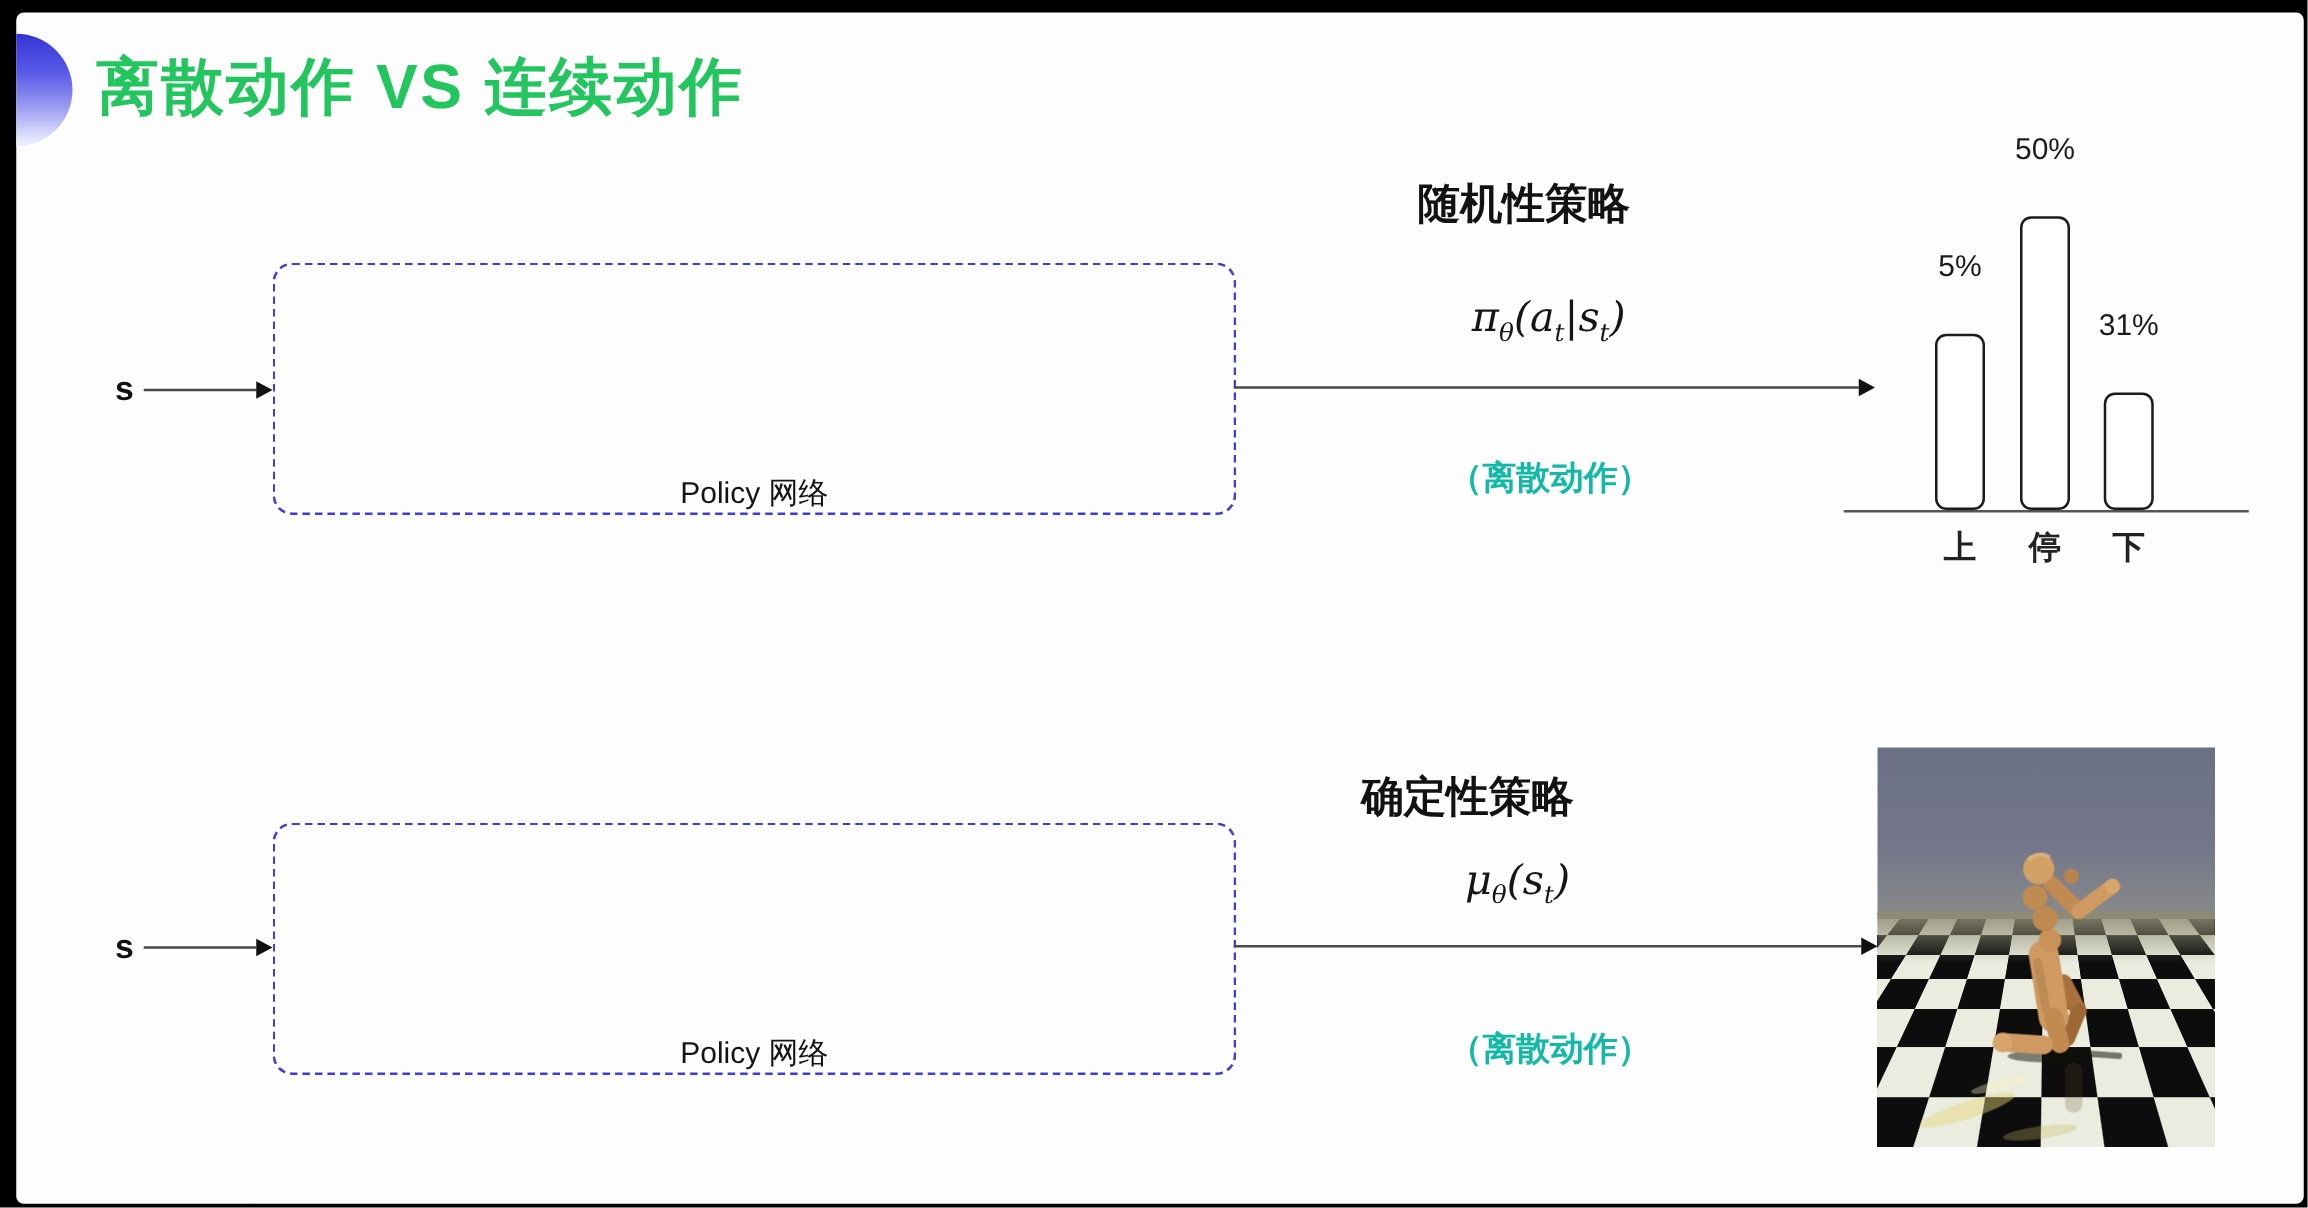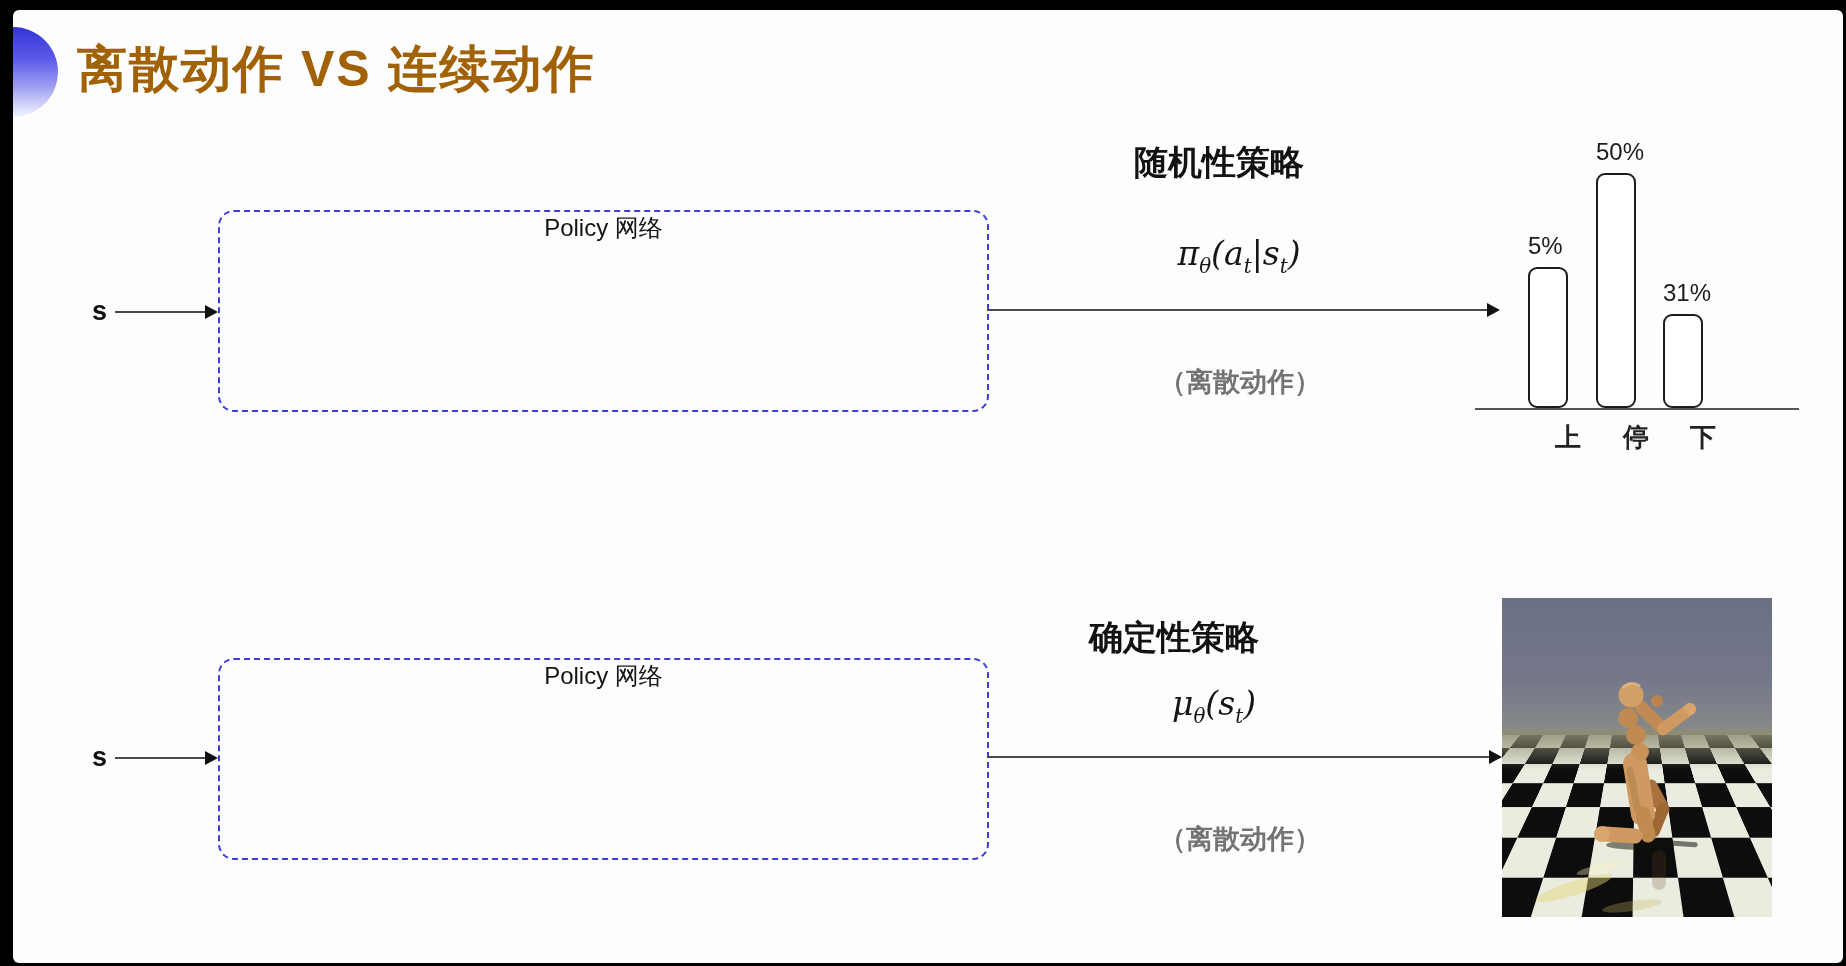--- a/index.html
+++ b/index.html
@@ -11,27 +11,27 @@
     position:absolute;left:13px;top:10px;width:1830px;height:953px;
     background:#fdfdfd;border-radius:6px;overflow:hidden;
   }
   
   .title-bullet{
     position:absolute;left:-45px;top:17px;width:90px;height:90px;border-radius:50%;
     background:linear-gradient(180deg,#3434d6 0%,#5a5ae8 35%,#9b9bf2 65%,#e9ecfc 96%);
   }
   .page-title{
     position:absolute;left:77px;top:36px;font-size:50px;font-weight:600;
-    color:#a16207;letter-spacing:2px;white-space:nowrap;z-index:3;
+    color:#22c55e;letter-spacing:2px;white-space:nowrap;z-index:3;
   }
   
   .policy-box{
     position:absolute;left:218px;width:767px;height:198px;
     border:2px dashed #3d3dd8;border-radius:16px;background:transparent;
-    display:flex;align-items:flex-start;justify-content:center;z-index:2;
+    display:flex;align-items:flex-end;justify-content:center;z-index:2;
   }
   .policy-box .lbl{font-size:24px;color:#141414;}
   .s-label{position:absolute;font-size:27px;font-weight:700;color:#111;z-index:2;}
   
   .arrow{position:absolute;display:flex;align-items:center;z-index:2;}
   .arrow .shaft{height:2px;background:#4a4a4a;}
   .arrow .head{
     width:0;height:0;border-top:7px solid transparent;border-bottom:7px solid transparent;
     border-left:13px solid #111;
   }
@@ -40,26 +40,26 @@
     position:absolute;width:340px;text-align:center;font-size:34px;font-weight:600;
     color:#121212;z-index:3;white-space:nowrap;
   }
   .formula{
     position:absolute;width:340px;text-align:center;font-size:33px;color:#151515;
     font-family:"DejaVu Serif",serif;font-style:italic;z-index:3;white-space:nowrap;
   }
   .formula sub{font-size:0.6em;}
   .action-caption{
     position:absolute;width:340px;text-align:center;font-size:27px;font-weight:600;
-    color:#737373;z-index:3;white-space:nowrap;
+    color:#14b8a6;z-index:3;white-space:nowrap;
   }
   
   .bar-wrap{
     position:absolute;bottom:558px;width:80px;display:flex;flex-direction:column;
-    align-items:flex-start;justify-content:flex-end;z-index:2;
+    align-items:center;justify-content:flex-end;z-index:2;gap:32px;
   }
   .bar-label{font-size:24px;color:#1c1c1c;margin-bottom:7px;}
   .bar{
     width:40px;border:2.5px solid #1c1c1c;border-radius:9px;background:#fff;
     box-sizing:border-box;
   }
   .chart-baseline{position:absolute;left:1475px;top:408px;width:324px;height:2px;background:#555;z-index:1;}
   .cat-label{position:absolute;top:420px;width:80px;text-align:center;font-size:26px;font-weight:600;color:#222;z-index:2;}
   
   .mujoco{

